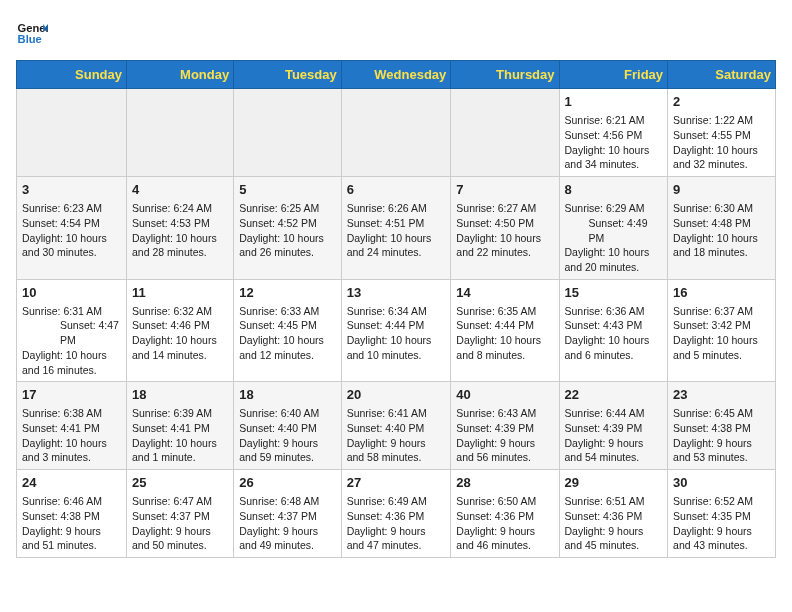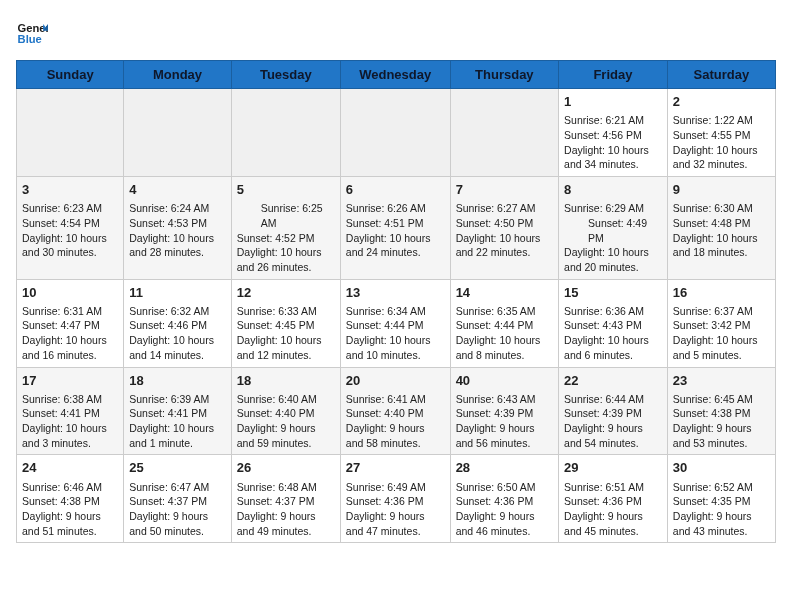--- a/index.html
+++ b/index.html
@@ -37,23 +37,23 @@
       font-size: 16px;
       color: #444;
     }
     table {
       width: 100%;
       border-collapse: collapse;
       font-size: 11px;
     }
     thead tr th {
       background-color: #2176c7;
-      color: #0f172a;
+      color: #fde047;
       padding: 6px 4px;
-      text-align: center;
+      text-align: right;
       font-size: 13px;
       font-weight: bold;
       border: 1px solid #1a5fa0;
     }
     tbody tr td {
       border: 1px solid #ccc;
       vertical-align: top;
       padding: 4px 5px;
       height: 80px;
       width: 113px;
@@ -141,21 +141,21 @@
         </td>
         <td>
           <span class="day-num">4</span>
           <span style="display: block;">Sunrise: 6:24 AM</span>
           <span style="display: block;">Sunset: 4:53 PM</span>
           <span style="display: block;">Daylight: 10 hours</span>
           <span style="display: block;">and 28 minutes.</span>
         </td>
         <td>
           <span class="day-num">5</span>
-          <span style="display: block; margin-left: 24px;">Sunrise: 6:25 AM</span>
+          <span style="display: block;">Sunrise: 6:25 AM</span>
           <span style="display: block;">Sunset: 4:52 PM</span>
           <span style="display: block;">Daylight: 10 hours</span>
           <span style="display: block;">and 26 minutes.</span>
         </td>
         <td>
           <span class="day-num">6</span>
           <span style="display: block;">Sunrise: 6:26 AM</span>
           <span style="display: block;">Sunset: 4:51 PM</span>
           <span style="display: block;">Daylight: 10 hours</span>
           <span style="display: block;">and 24 minutes.</span>
@@ -179,21 +179,21 @@
           <span style="display: block;">Sunrise: 6:30 AM</span>
           <span style="display: block;">Sunset: 4:48 PM</span>
           <span style="display: block;">Daylight: 10 hours</span>
           <span style="display: block;">and 18 minutes.</span>
         </td>
       </tr>
       <tr>
         <td>
           <span class="day-num">10</span>
           <span style="display: block;">Sunrise: 6:31 AM</span>
-          <span style="display: block;">Sunset: 4:47 PM</span>
+          <span style="display: block; margin-left: 38px;">Sunset: 4:47 PM</span>
           <span style="display: block;">Daylight: 10 hours</span>
           <span style="display: block;">and 16 minutes.</span>
         </td>
         <td>
           <span class="day-num">11</span>
           <span style="display: block;">Sunrise: 6:32 AM</span>
           <span style="display: block;">Sunset: 4:46 PM</span>
           <span style="display: block;">Daylight: 10 hours</span>
           <span style="display: block;">and 14 minutes.</span>
         </td>

